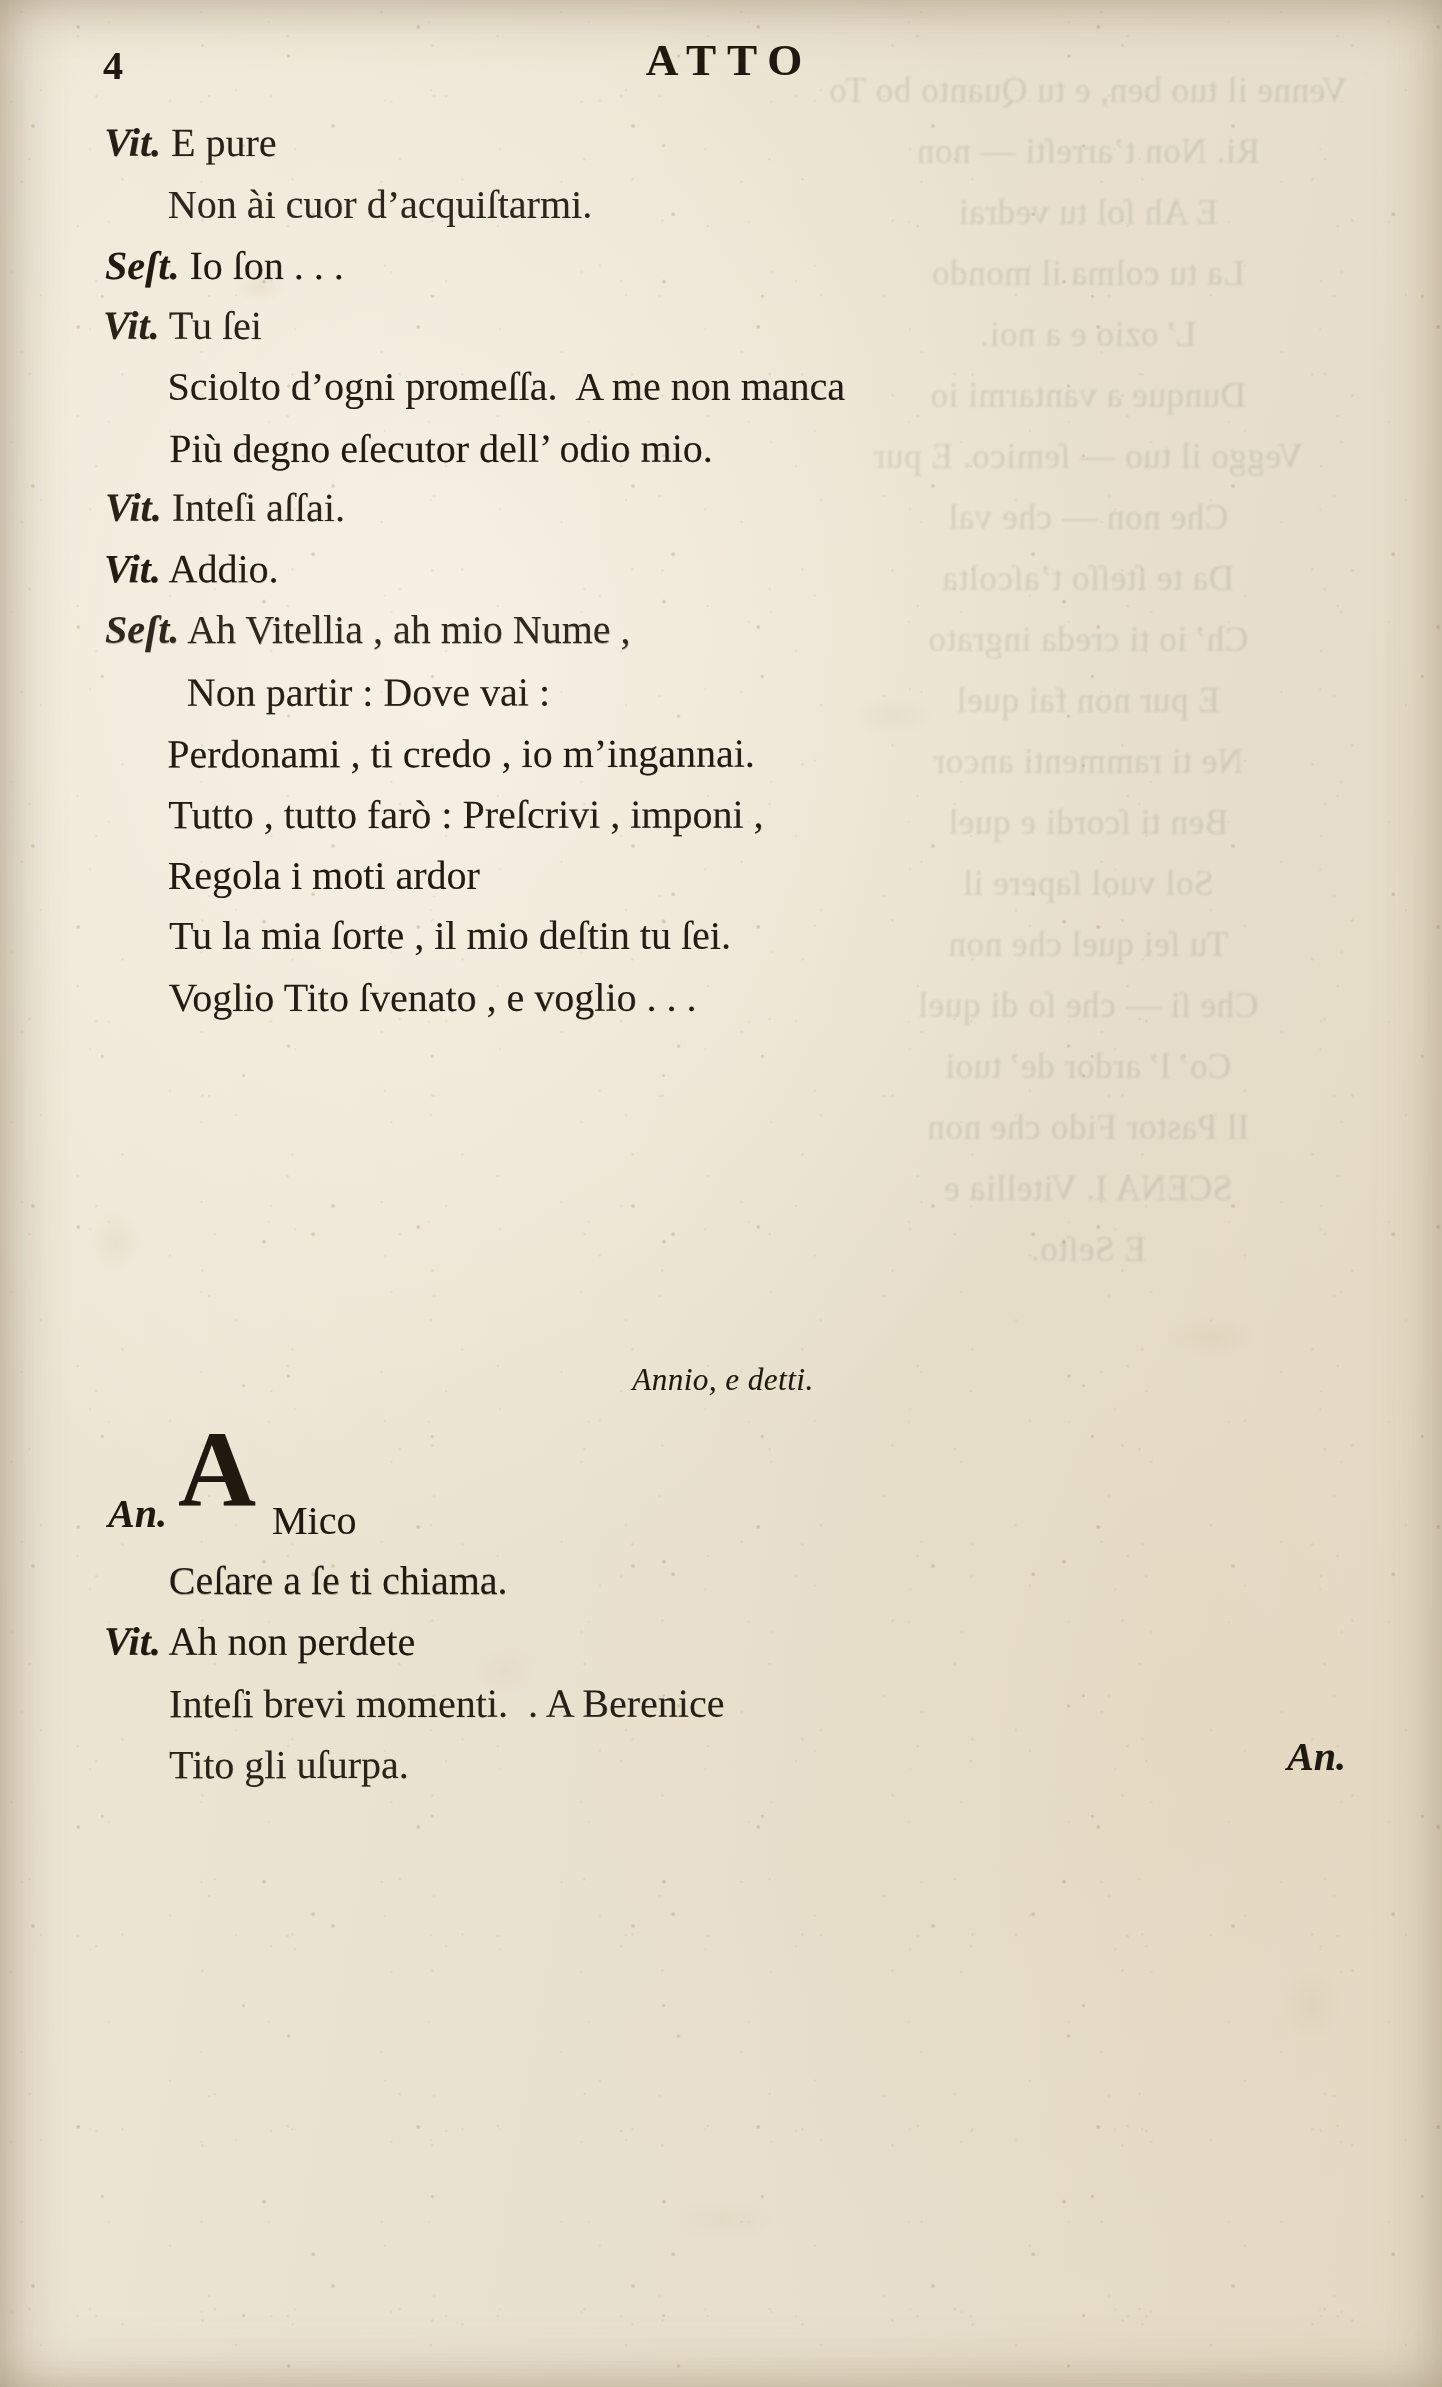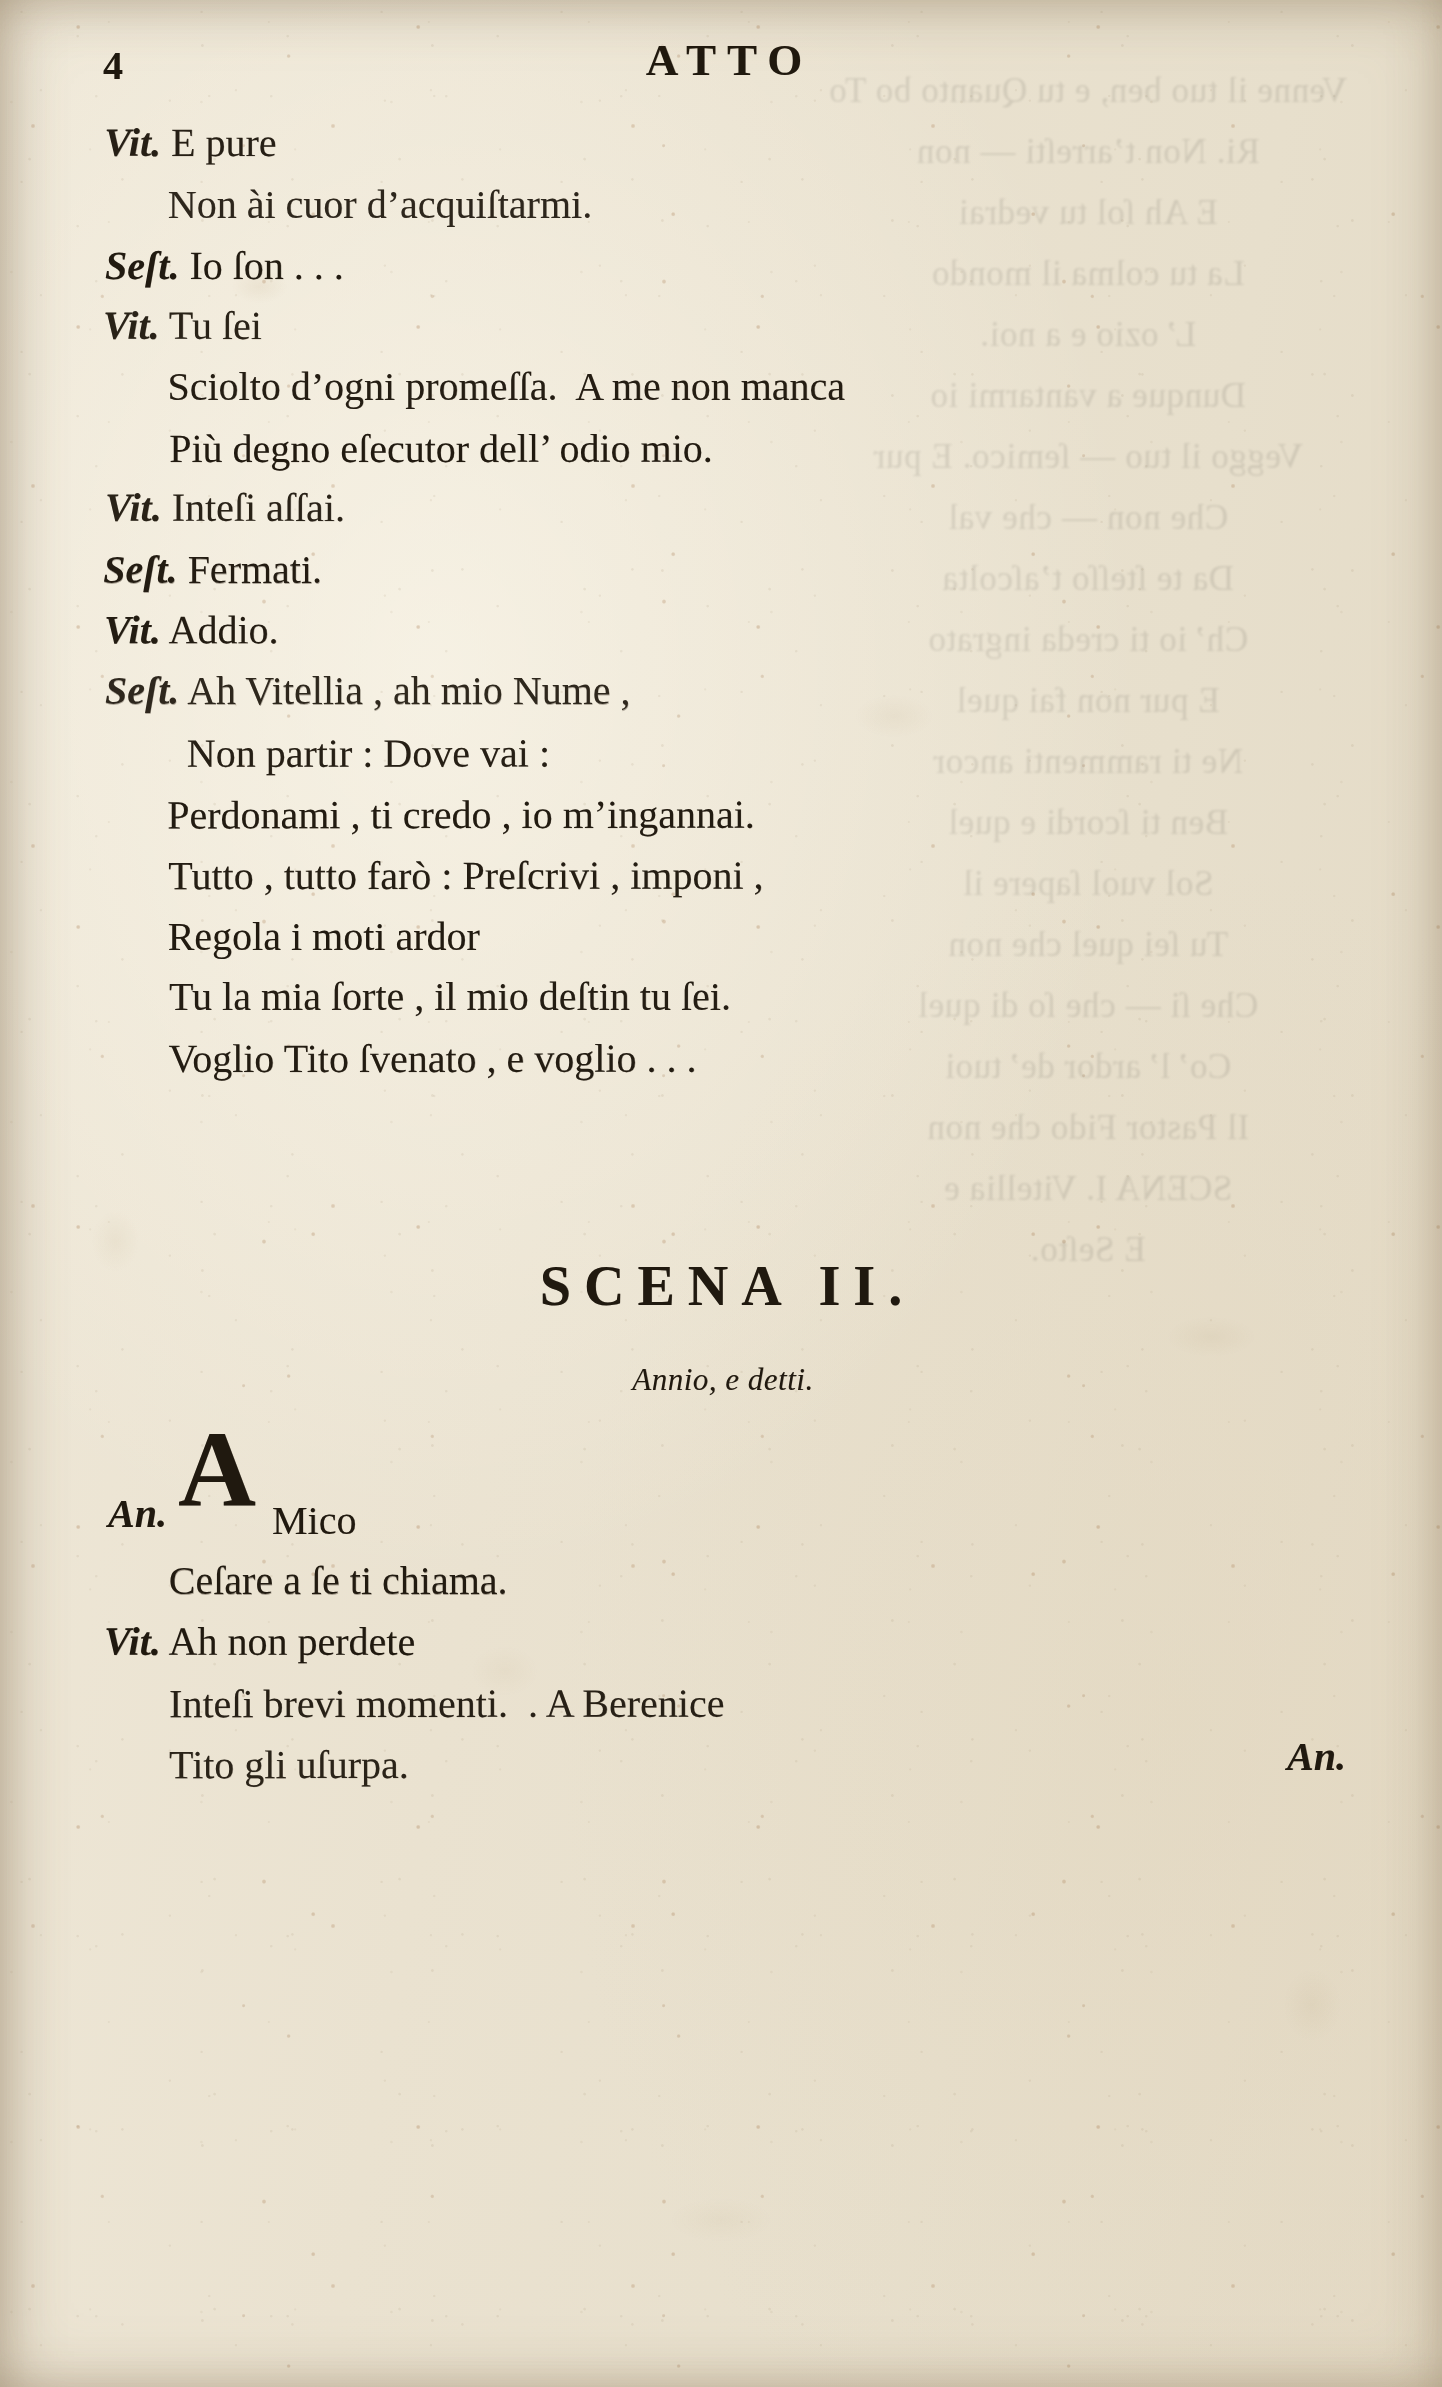--- a/index.html
+++ b/index.html
@@ -272,32 +272,30 @@
     </div>
 
     <div class="body-text" id="dialogue-top">
         <div class="ln i-spk" style="transform: translate(0.35px, 0.26px) rotate(0.038deg); opacity: 0.969;"><span class="spk">Vit.</span><span> E pure</span></div>
         <div class="ln i-vers" style="transform: translate(-0.14px, 0.8px) rotate(-0.002deg); opacity: 0.934;"><span>Non ài cuor d’acquiſtarmi.</span></div>
         <div class="ln i-spk" style="transform: translate(0.99px, 0.76px) rotate(-0.032deg); opacity: 0.994;"><span class="spk">Seſt.</span><span> Io ſon . . .</span></div>
         <div class="ln i-spk" style="transform: translate(-1.1px, 0.52px) rotate(0.074deg); opacity: 0.958;"><span class="spk">Vit.</span><span> Tu ſei</span></div>
         <div class="ln i-vers" style="transform: translate(-0.54px, -0.07px) rotate(0.001deg); opacity: 0.982;"><span>Sciolto d’ogni promeſſa.  A me non manca</span></div>
         <div class="ln i-vers" style="transform: translate(1.15px, 0.73px) rotate(-0.037deg); opacity: 0.992;"><span>Più degno eſecutor dell’ odio mio.</span></div>
         <div class="ln i-spk" style="transform: translate(0.99px, -0.69px) rotate(0.057deg); opacity: 0.956;"><span class="spk">Vit.</span><span> Inteſi aſſai.</span></div>
-        <div class="ln i-spk" style="transform: translate(-0.81px, 0.43px) rotate(-0.003deg); opacity: 0.985;"><span class="spk">Seſt.</span><span> Fermati.</span></div>
         <div class="ln i-spk" style="transform: translate(0.12px, -0.37px) rotate(0.037deg); opacity: 0.986;"><span class="spk">Vit.</span><span> Addio.</span></div>
         <div class="ln i-spk" style="transform: translate(0.93px, -0.65px) rotate(-0.005deg); opacity: 0.93;"><span class="spk">Seſt.</span><span> Ah Vitellia , ah mio Nume ,</span></div>
         <div class="ln i-vers2" style="transform: translate(0.74px, 0.34px) rotate(-0.056deg); opacity: 0.97;"><span>Non partir : Dove vai :</span></div>
         <div class="ln i-vers" style="transform: translate(-0.85px, 0.73px) rotate(-0.075deg); opacity: 0.99;"><span>Perdonami , ti credo , io m’ingannai.</span></div>
         <div class="ln i-vers" style="transform: translate(0.36px, 0.64px) rotate(-0.055deg); opacity: 0.975;"><span>Tutto , tutto farò : Preſcrivi , imponi ,</span></div>
         <div class="ln i-vers" style="transform: translate(-0.32px, 0.73px) rotate(0.022deg); opacity: 0.993;"><span>Regola i moti ardor</span></div>
         <div class="ln i-vers" style="transform: translate(1.08px, -0.5px) rotate(-0.007deg); opacity: 0.975;"><span>Tu la mia ſorte , il mio deſtin tu ſei.</span></div>
         <div class="ln i-vers" style="transform: translate(0.39px, 0.76px) rotate(-0.029deg); opacity: 0.983;"><span>Voglio Tito ſvenato , e voglio . . .</span></div>
       </div>
 
-    <div class="scene-head" id="scene-heading" style="top: 1254px;">SCENA II.</div>
     <div class="scene-cast" id="scene-cast" style="top: 1362px;">Annio, e detti.</div>
 
     <div class="dropcap-line" id="dropcap-line" style="top: 1466px;">
       <span class="dropcap-tag">An.</span>
       <span class="dropcap-letter">A</span>
       <span class="dropcap-rest">Mico</span>
     </div>
 
     <div class="body-text" id="dialogue-bottom" style="top: 1550px;">
         <div class="ln i-vers" style="transform: translate(0.81px, 0.38px) rotate(-0.011deg); opacity: 0.99;"><span>Ceſare a ſe ti chiama.</span></div>

